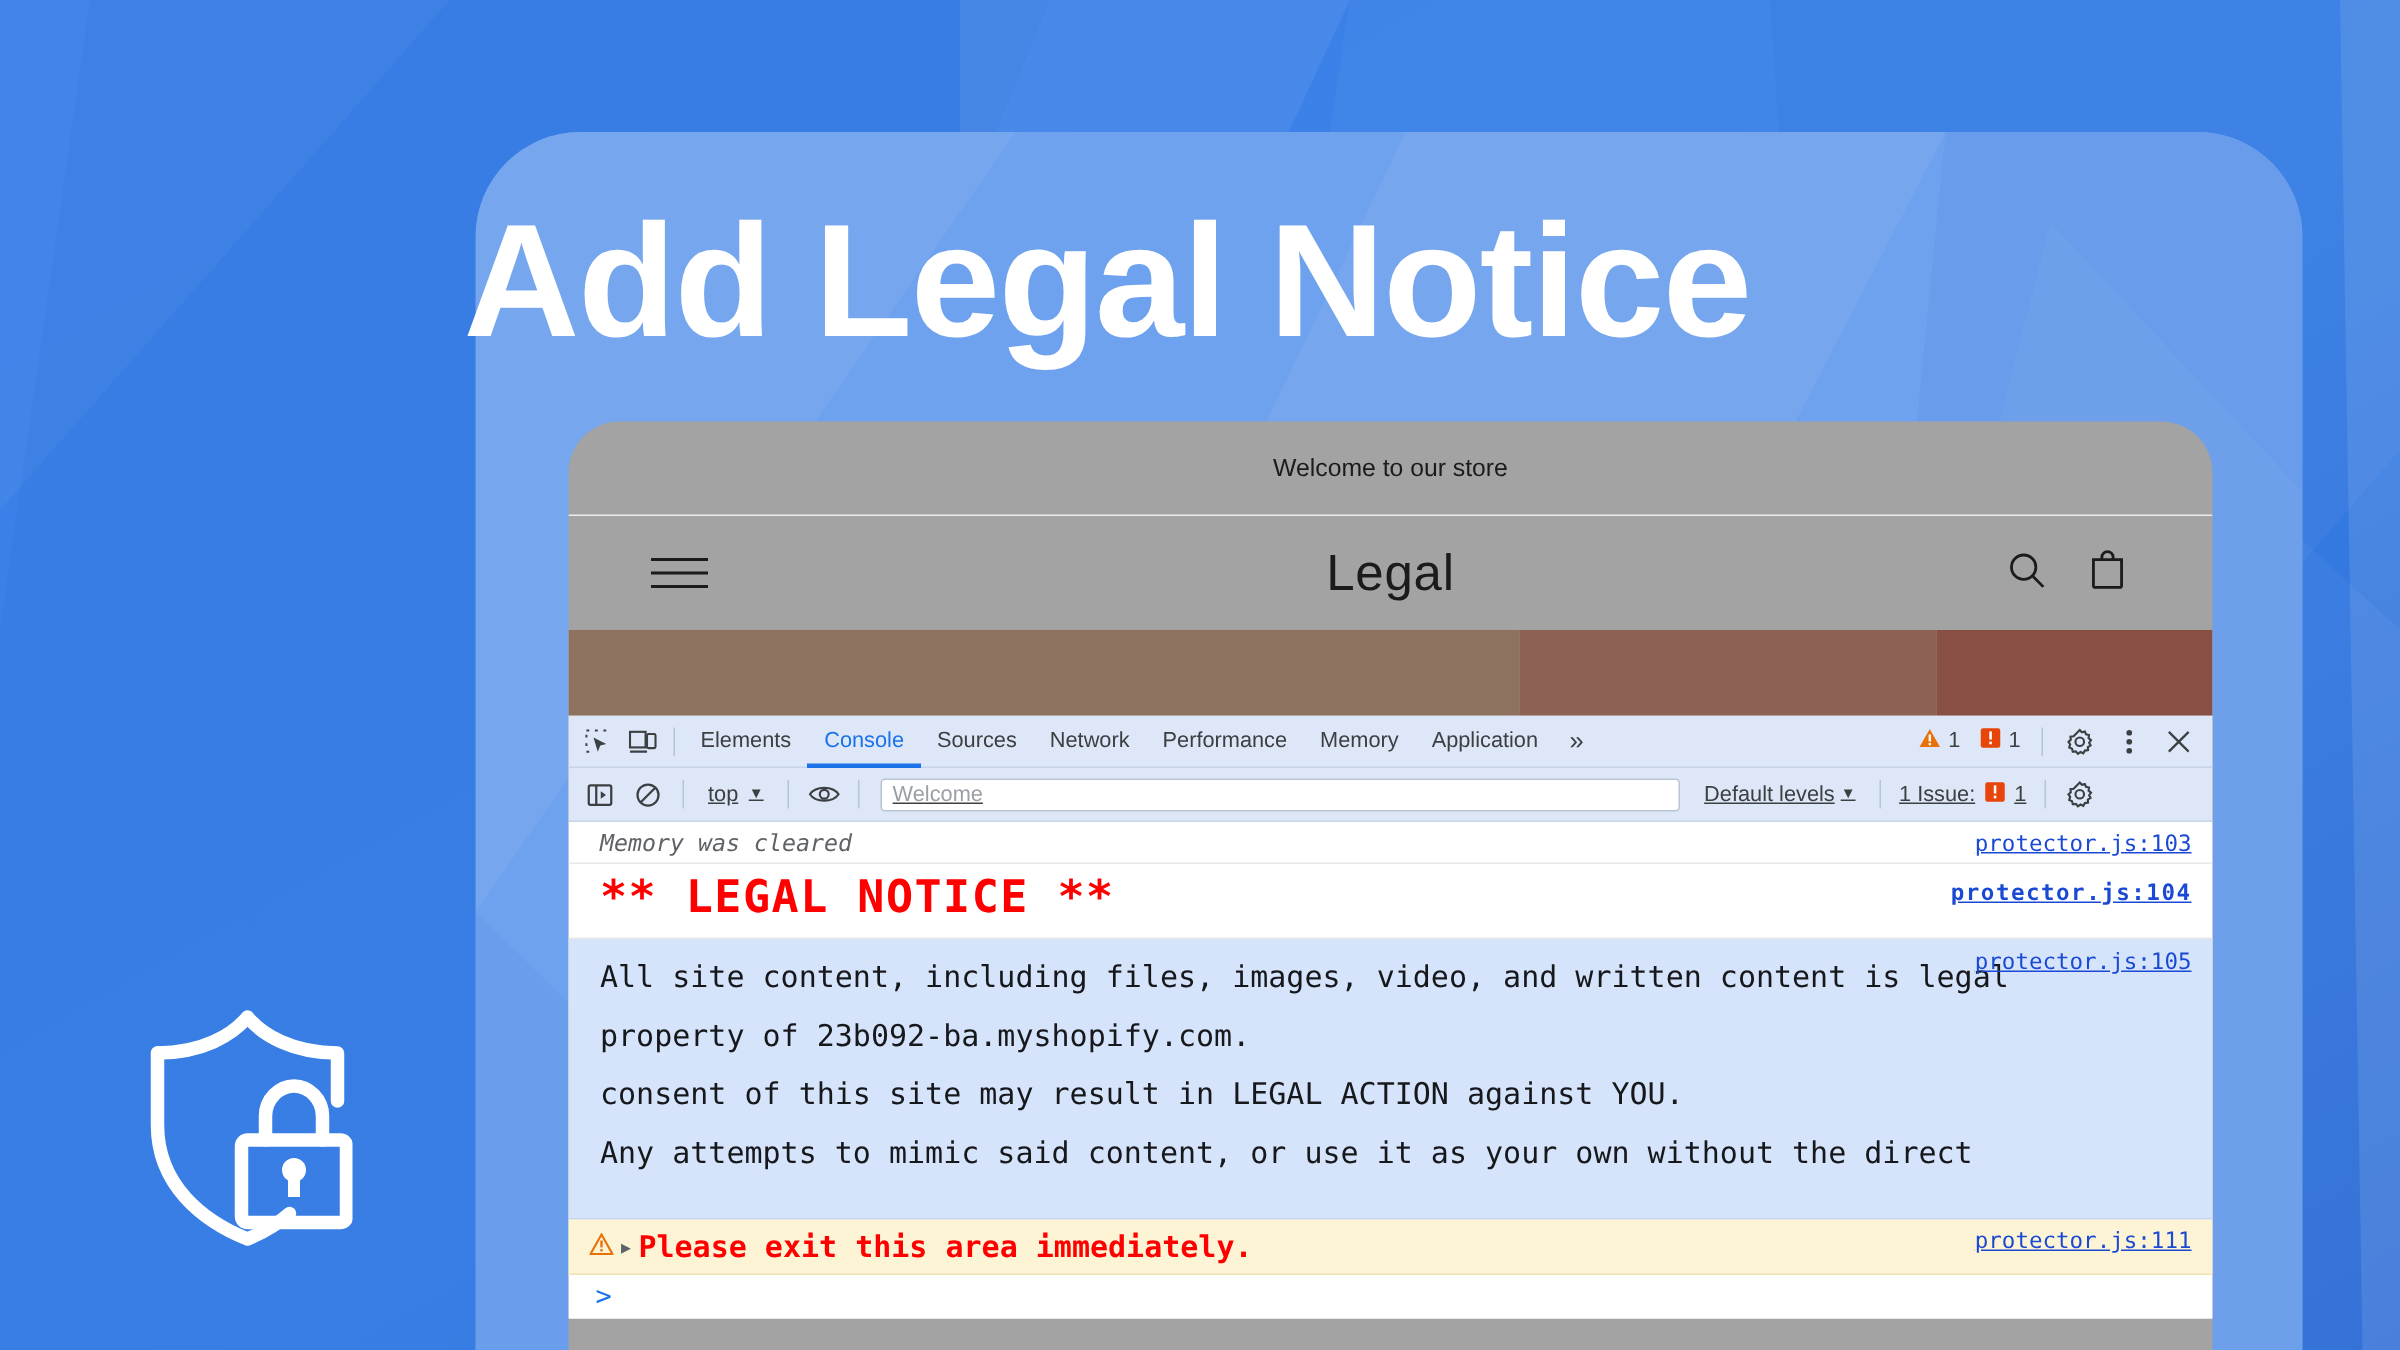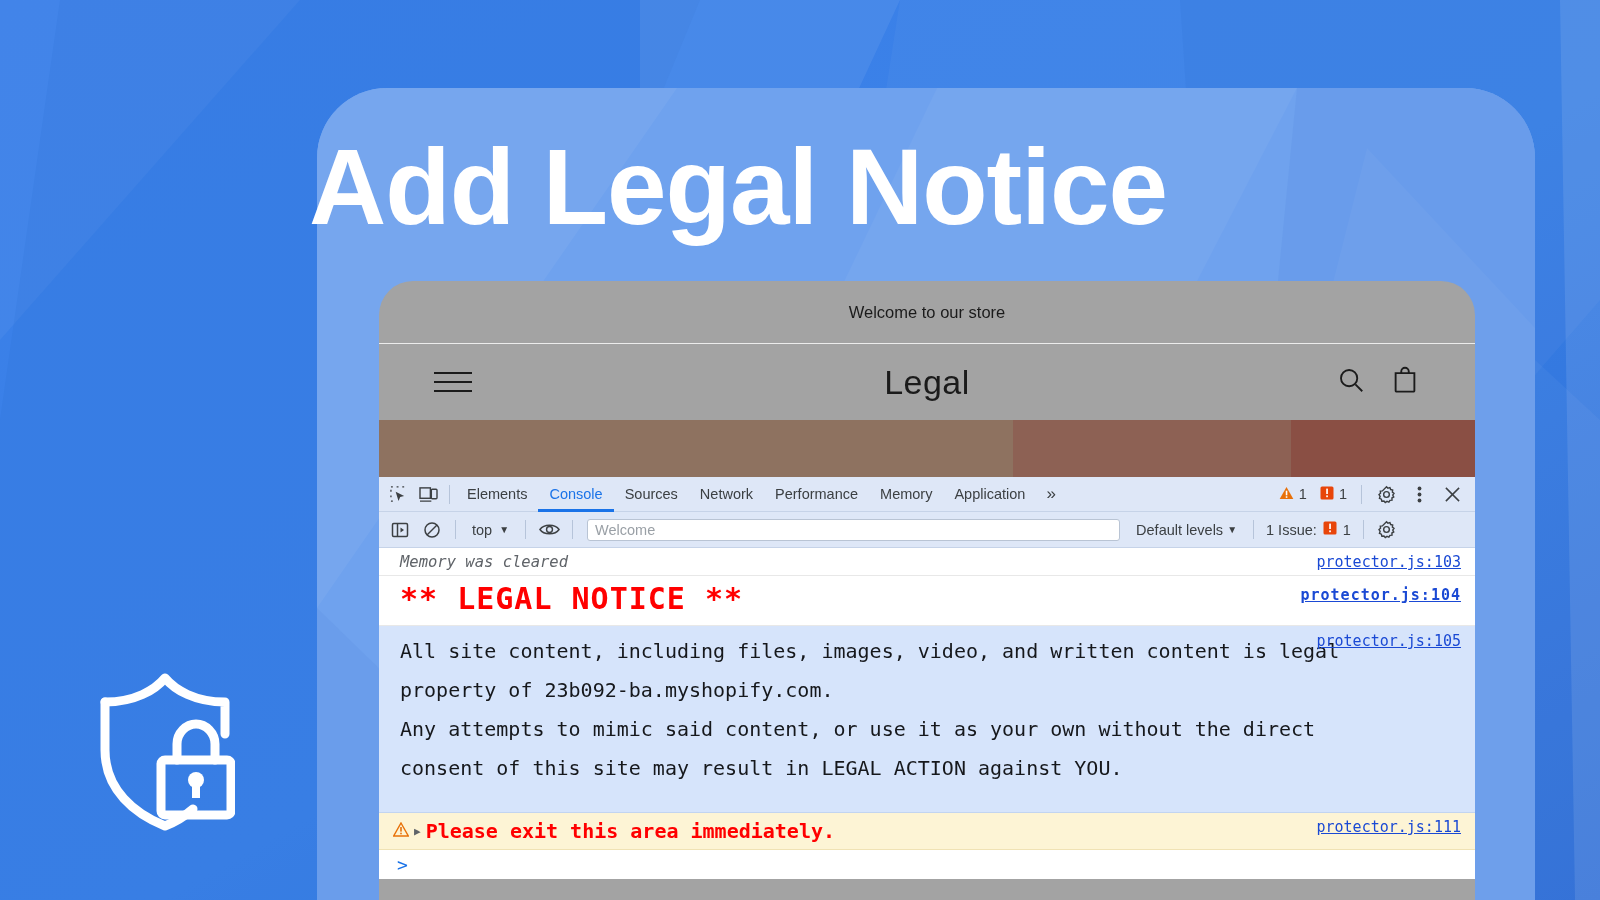--- a/index.html
+++ b/index.html
@@ -99,21 +99,21 @@
   .dt-more{ padding:0 10px; font-size:17px; cursor:pointer; color:#3c4043; letter-spacing:-2px;}
   .dt-right{ margin-left:auto; display:flex; align-items:center; gap:3px; padding-right:4px;}
   .dt-count{ display:flex; align-items:center; gap:5px; padding:0 5px; font-size:14.5px; }
 
   .dt-toolbar{
     display:flex; align-items:center;
     height:36px;
     background:#dee7f7;
     border-bottom:1px solid #c6d3e8;
     padding:0 6px; gap:2px;
-    font-size:14.5px; color:#3c4043;
+    font-size:14.5px; color:#3c4043;text-decoration:underline;
   }
   .ctx-select{
     display:flex; align-items:center; gap:7px; padding:0 8px; cursor:pointer;
   }
   .caret{ font-size:10px; }
   .filter-input{
     flex:0 0 auto;
     width:533px; height:22px;
     margin-left:6px;
     background:#fff; border:1px solid #b9c4d4; border-radius:3px;
@@ -389,22 +389,22 @@
 
       <div class="legal-title">
         <span>** LEGAL NOTICE **</span>
         <span class="src-link">protector.js:104</span>
       </div>
 
       <div class="legal-block">
         <span class="src-link">protector.js:105</span>
         <div>All site content, including files, images, video, and written content is legal</div>
         <div>property of 23b092-ba.myshopify.com.</div>
+        <div>consent of this site may result in LEGAL ACTION against YOU.</div>
         <div>Any attempts to mimic said content, or use it as your own without the direct</div>
-        <div>consent of this site may result in LEGAL ACTION against YOU.</div>
       </div>
 
       <div class="warn-row">
         <span>
           <svg width="16" height="15" viewBox="0 0 16 15">
             <path d="M8 1 L15.3 14 H.7 Z" fill="none" stroke="#e8710a" stroke-width="1.4"></path>
             <rect x="7.2" y="5" width="1.6" height="4.6" fill="#e8710a"></rect>
             <rect x="7.2" y="10.7" width="1.6" height="1.6" fill="#e8710a"></rect>
           </svg>
         </span>

